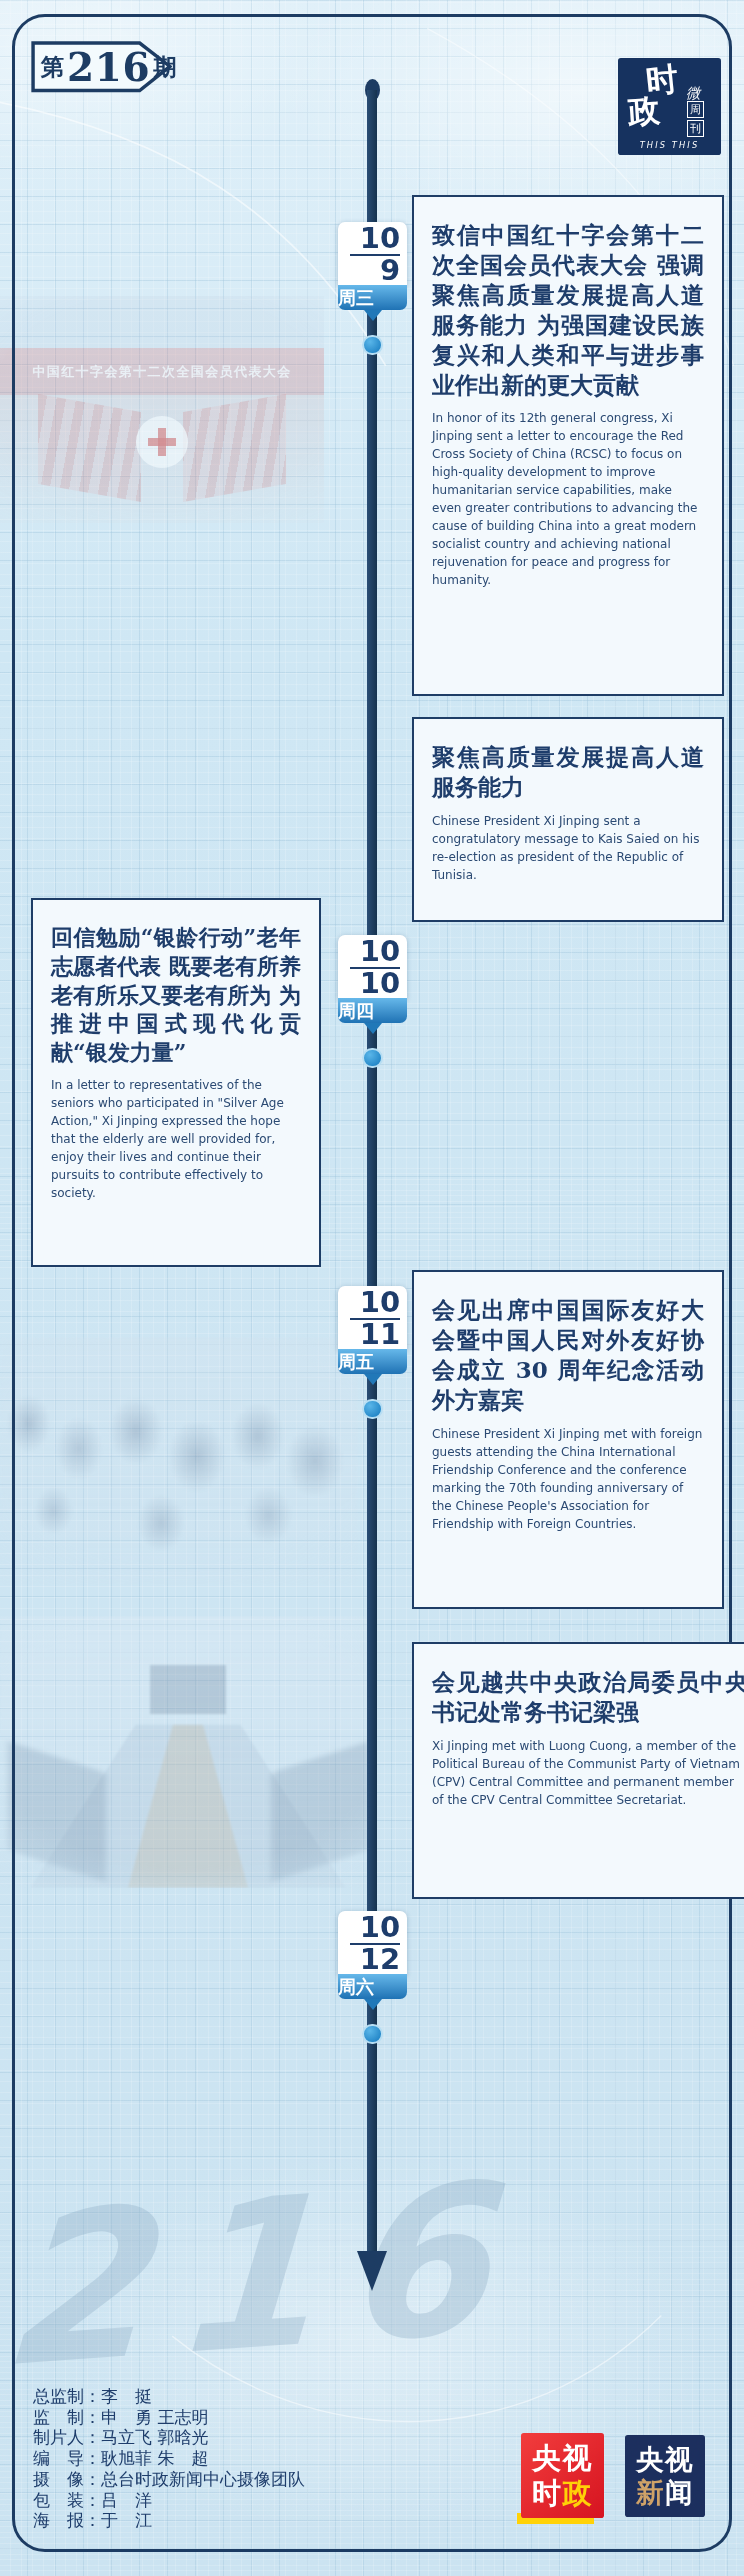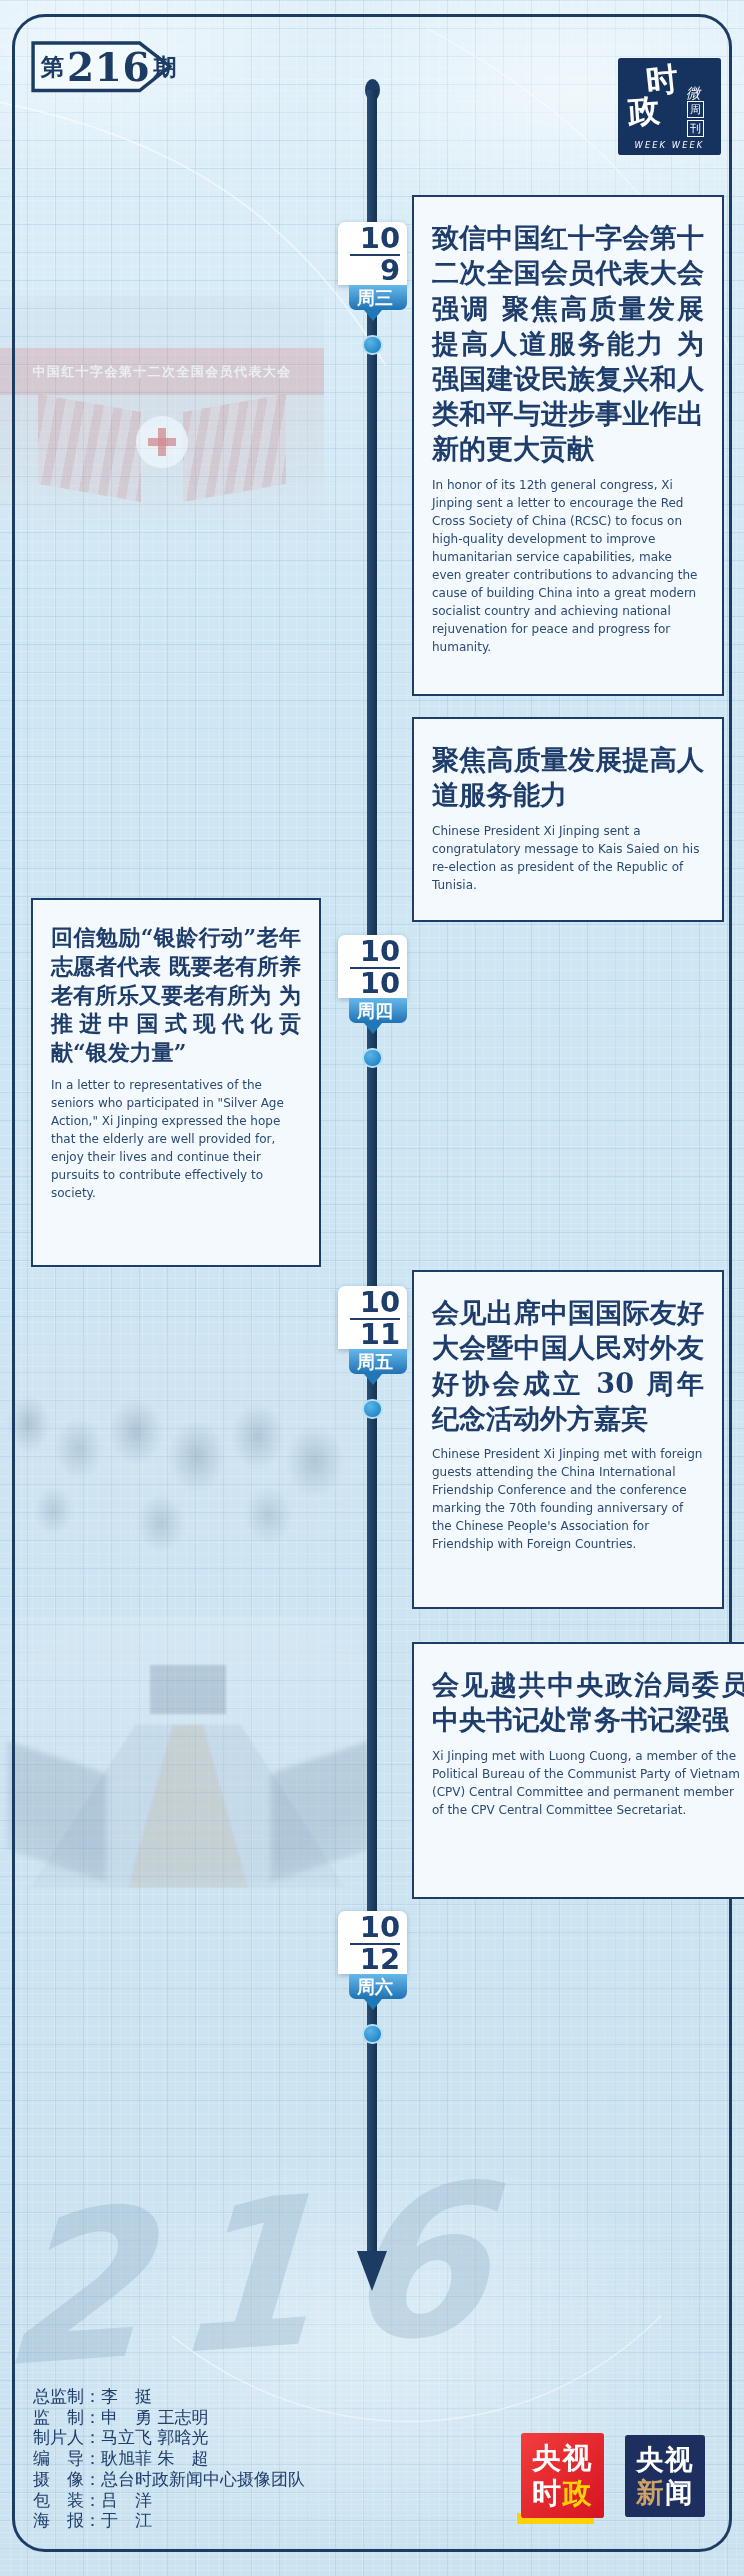--- a/index.html
+++ b/index.html
@@ -48,36 +48,36 @@
     border-left:15px solid transparent;border-right:15px solid transparent;border-top:40px solid #1d3c63;}
   
   .marker{position:absolute;left:338px;width:69px;z-index:3;}
   .m1{top:222px;} .m2{top:935px;} .m3{top:1286px;} .m4{top:1911px;}
   .m-date{height:63px;background:#fff;border-radius:6.9px 6.9px 0 0;box-shadow:0 1.4px 4.8px rgba(30,70,110,.28);
     overflow:hidden;}
   .m-month{font-size:29px;font-weight:bold;color:#1e3d6b;text-align:right;line-height:1.02;
     width:50px;margin-left:auto;margin-right:6.9px;padding-top:2.1px;border-bottom:2.8px solid #1e3d6b;}
   .m-day{font-size:29px;font-weight:bold;color:#1e3d6b;text-align:right;line-height:1.0;padding-right:6.9px;}
   .m-tab{height:25px;background:linear-gradient(180deg,#66b8ea,#1f72b4);border-radius:0 0 6.9px 6.9px;
-    color:#fff;font-weight:bold;font-size:18px;line-height:25px;text-align:center;padding-right:6px;
-    box-sizing:border-box;margin-left:11px;}
+    color:#fff;font-weight:bold;font-size:18px;line-height:25px;text-align:left;padding-right:6px;
+    box-sizing:border-box;}
   .m-pointer{width:0;height:0;margin:0 auto;border:9px solid transparent;border-top:11px solid #2178b8;}
   .m-dot{width:20.7px;height:20.7px;margin:4.8px auto 0;border-radius:50%;box-sizing:border-box;
     background:radial-gradient(circle at 35% 30%,#5ab6e9,#1378bd);border:2.8px solid #b7def3;}
   
   .nbox{position:absolute;background:#f3f9fd;border:2.1px solid #1e3d66;box-sizing:border-box;
     padding:23.4px 18px 13.8px;z-index:3;}
   .b1{left:412px;top:195px;width:312px;height:501px;}
   .b2{left:412px;top:717px;width:312px;height:205px;}
   .b3{left:31px;top:898px;width:290px;height:369px;}
   .b4{left:412px;top:1270px;width:312px;height:339px;}
   .b5{left:412px;top:1642px;width:356px;height:257px;}
   .b6{left:31px;top:1878px;width:290px;height:238px;}
   .headline{font-family:"DejaVu Serif","Liberation Serif",serif;font-weight:600;color:#1e3d6b;
-    margin:0 0 9.7px;font-size:27px;line-height:1.3;text-align:justify;text-align-last:left;}
+    margin:0 0 9.7px;font-size:23px;line-height:1.3;text-align:justify;text-align-last:left;}
   .b3 .headline,.b6 .headline{font-size:22px;}
   .body{font-size:12px;line-height:1.5;color:#2b4a73;margin:0;}
   
   .photo{position:absolute;z-index:1;pointer-events:none;
     -webkit-mask-image:radial-gradient(ellipse 95% 85% at 50% 45%, #000 55%, transparent 100%);
     mask-image:radial-gradient(ellipse 95% 85% at 50% 45%, #000 55%, transparent 100%);font-weight:bold;}
   .photo1{left:0;top:296px;width:324px;height:227px;opacity:.55;}
   .p1-hall{position:absolute;left:0;top:0;right:0;height:52px;background:rgba(185,200,218,.3);}
   .p1-banner{position:absolute;left:0;top:52px;right:0;height:47px;
     background:linear-gradient(180deg,rgba(212,92,92,.42),rgba(198,76,76,.38));
@@ -184,21 +184,21 @@
       <span class="b-suf">期</span>
     </div>
   </div>
 
   <div class="masthead">
     <span class="mh-c1">时</span>
     <span class="mh-c2">政</span>
     <span class="mh-script">微</span>
     <span class="mh-box mh-box1">周</span>
     <span class="mh-box mh-box2">刊</span>
-    <span class="mh-en">WEEK WEEK</span>
+    <span class="mh-en">THIS THIS</span>
   </div>
 
   <div class="tl-topdot"></div>
   <div class="tl-line"></div>
   <div class="tl-arrow"></div>
 
   <div class="marker m1">
     <div class="m-date">
       <div class="m-month">10</div>
       <div class="m-day">9</div>

